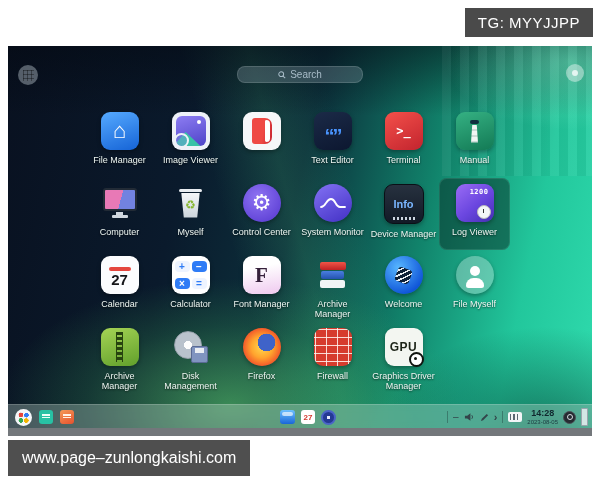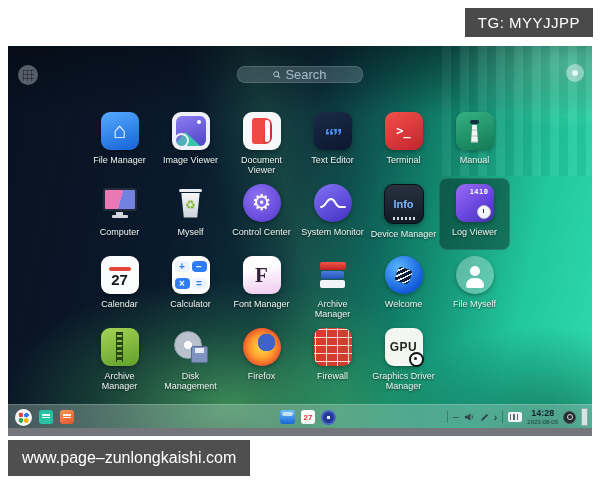--- a/index.html
+++ b/index.html
@@ -28,21 +28,21 @@
     background:rgba(150,160,170,.55);display:flex;align-items:center;justify-content:center;}
   .btn-grid .g-in{width:11px;height:11px;
     background:linear-gradient(rgba(0,0,0,.35) 1px,transparent 1px),linear-gradient(90deg,rgba(0,0,0,.35) 1px,transparent 1px);
     background-size:4px 4px;}
   .btn-tr{position:absolute;right:8px;top:18px;width:18px;height:18px;border-radius:50%;
     background:rgba(240,248,246,.45);display:flex;align-items:center;justify-content:center;}
   .btn-tr .g-dot{width:6px;height:6px;border-radius:50%;background:rgba(255,255,255,.75);}
 
   .search{position:absolute;top:20px;left:50%;transform:translateX(-50%);width:124px;height:15px;
     border-radius:8px;background:rgba(170,190,205,.25);border:1px solid rgba(255,255,255,.14);
-    color:#a8bcc8;font-size:13px;display:flex;align-items:center;justify-content:center;gap:4px;}
+    color:#a8bcc8;font-size:10px;display:flex;align-items:center;justify-content:center;gap:4px;}
 
   
   .app-grid{position:absolute;left:76px;top:60px;display:grid;
     grid-template-columns:repeat(6,71px);grid-auto-rows:72px;}
   .cell{display:flex;flex-direction:column;align-items:center;padding-top:6px;gap:5px;border-radius:8px;}
   .cell.selected{background:rgba(8,40,34,.48);box-shadow:inset 0 0 0 1px rgba(120,200,180,.18);}
   .app-label{font-size:9px;color:#eef6f2;text-align:center;line-height:1.15;max-width:68px;
     text-shadow:0 1px 2px rgba(0,0,0,.65);}
 
   .tile{width:38px;height:38px;border-radius:9px;position:relative;flex:none;
@@ -205,21 +205,20 @@
             <div class="iv-mag"></div>
           </div>
           <div class="app-label">Image Viewer</div>
         </div>
         <div class="cell">
           <div class="tile t-document-viewer">
             <div class="dv-book">
               <div class="dv-page"></div>
             </div>
           </div>
-          <div class="app-label">Document Viewer</div>
         </div>
         <div class="cell">
           <div class="tile t-text-editor">
             <span class="glyph te-g">“”</span>
           </div>
           <div class="app-label">Text Editor</div>
         </div>
         <div class="cell">
           <div class="tile t-terminal">
             <span class="glyph term-g">&gt;_</span>
@@ -266,21 +265,21 @@
         </div>
         <div class="cell">
           <div class="tile t-device-manager">
             <span class="glyph dm-g">Info</span>
             <div class="dm-pins"></div>
           </div>
           <div class="app-label">Device Manager</div>
         </div>
         <div class="cell selected">
           <div class="tile t-log-viewer">
-            <span class="glyph lv-g">1410</span>
+            <span class="glyph lv-g">1200</span>
             <div class="lv-clk"></div>
           </div>
           <div class="app-label">Log Viewer</div>
         </div>
         <div class="cell">
           <div class="tile t-calendar">
             <div class="cal-top"></div>
             <span class="glyph cal-g">27</span>
           </div>
           <div class="app-label">Calendar</div>

